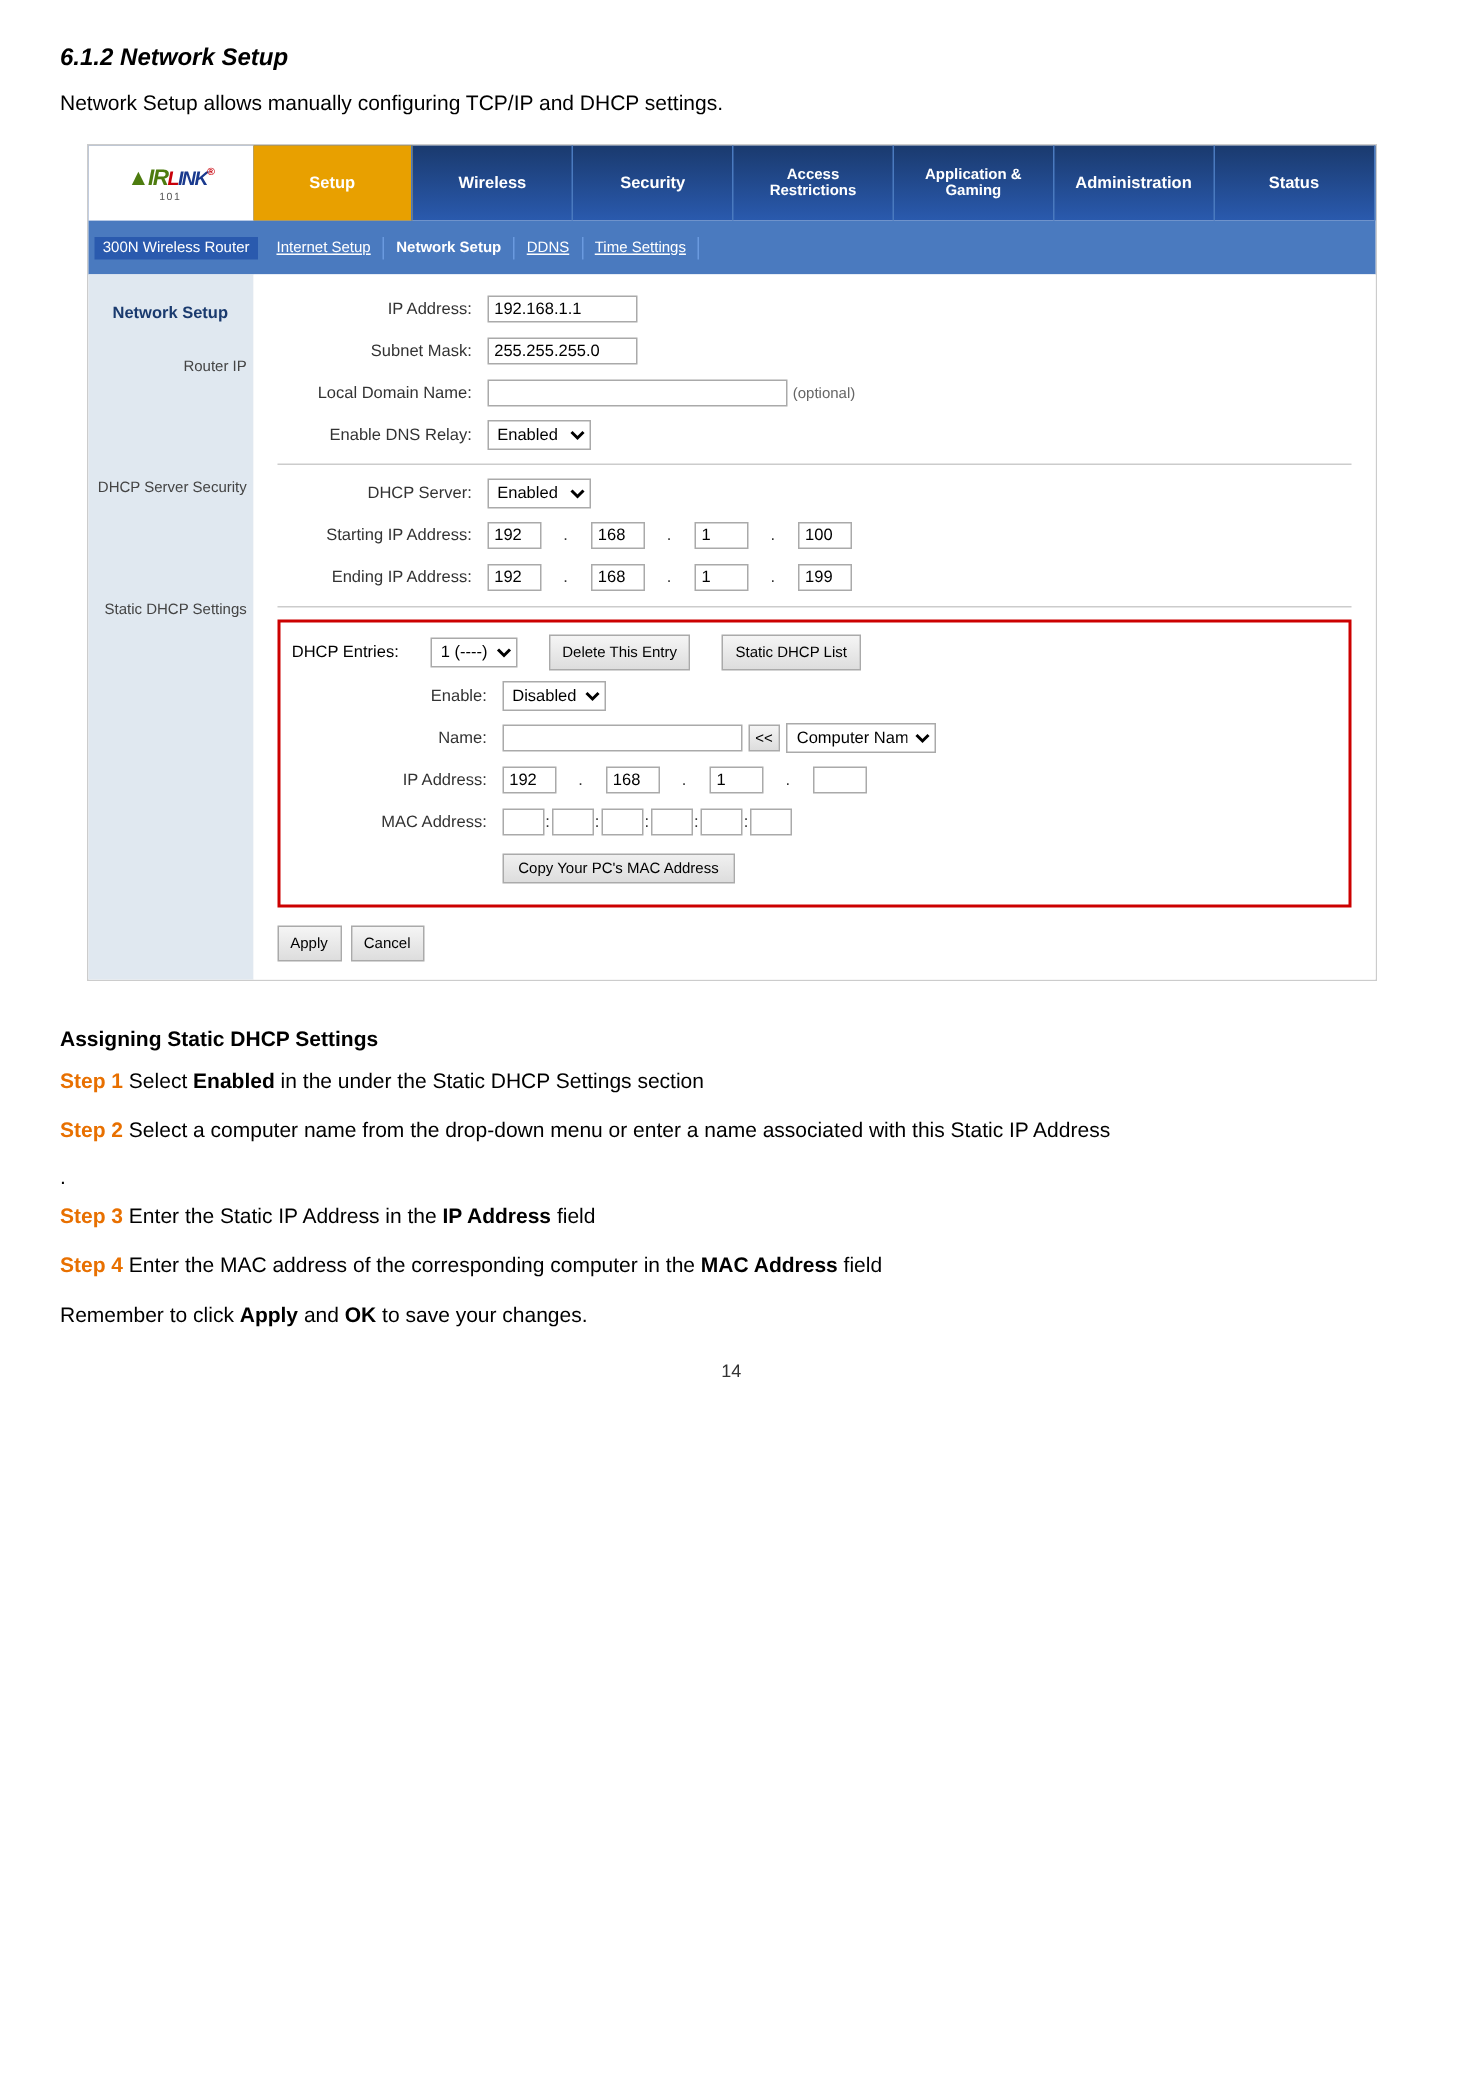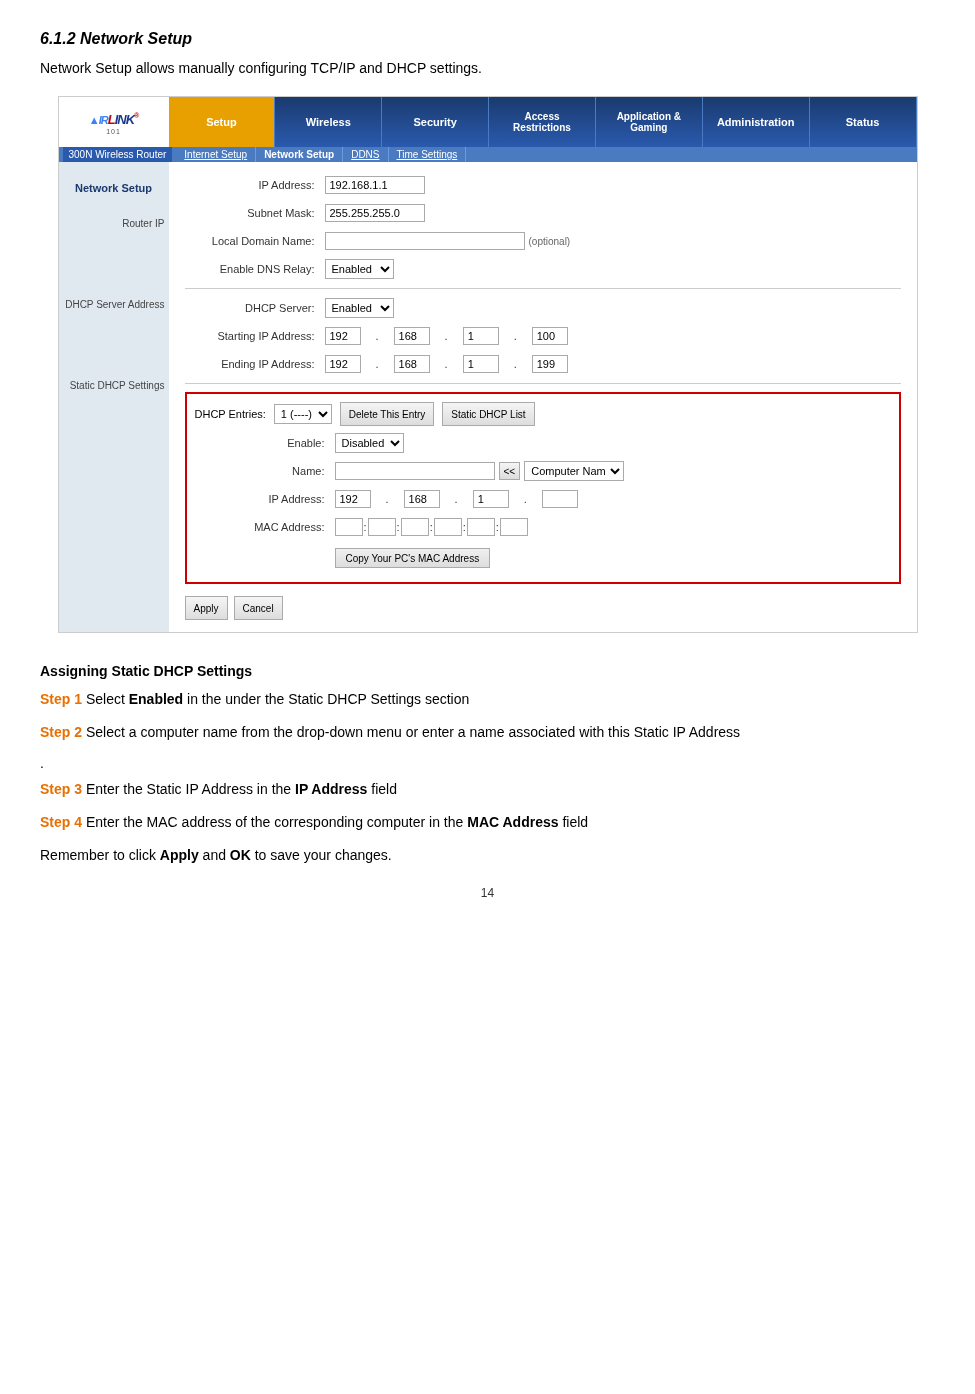--- a/index.html
+++ b/index.html
@@ -61,21 +61,21 @@
       padding: 0 4px;
     }
     .nav-tab.active {
       background: #e8a000;
     }
     
     .sub-nav {
       background: #4a7abf;
       display: flex;
       align-items: center;
-      height: 15px;
+      height: 36px;
       padding: 0 4px;
     }
     .router-label {
       background: #2a5aae;
       color: #fff;
       font-size: 10px;
       padding: 2px 6px;
       margin-right: 4px;
     }
     .sub-tab {
@@ -164,21 +164,21 @@
     
     .static-dhcp-box {
       border: 2px solid #cc0000;
       padding: 8px;
       margin-top: 6px;
       background: #fff;
     }
     .dhcp-entries-row {
       display: flex;
       align-items: center;
-      gap: 8px;
+      gap: 21px;
       margin-bottom: 6px;
     }
     .btn {
       border: 1px solid #aaa;
       background: linear-gradient(to bottom, #f5f5f5, #ddd);
       font-size: 10px;
       padding: 2px 8px;
       cursor: pointer;
       height: 24px;
     }
@@ -261,21 +261,21 @@
 
 <h2>6.1.2 Network Setup</h2>
 <p class="intro-text">Network Setup allows manually configuring TCP/IP and DHCP settings.</p>
 
 <div class="router-ui">
 
   <div class="top-nav">
     <div class="logo-area">
       <div class="airlink-logo">
         <div class="logo-main">
-          <span style="color:#3b82f6; font-size:11px;">▲IR</span><span style="color:#c8000a; font-style:italic; font-size:13px;">L</span><span style="color:#1a3a8e; font-style:italic; font-size:13px;">INK</span><sup style="color:#c8000a; font-size:7px;">®</sup>
+          <span style="color:#4d7c0f; font-size:15px;">▲IR</span><span style="color:#c8000a; font-style:italic; font-size:13px;">L</span><span style="color:#1a3a8e; font-style:italic; font-size:13px;">INK</span><sup style="color:#c8000a; font-size:7px;">®</sup>
         </div>
         <div style="font-size:7px; color:#555; letter-spacing:1px;">101</div>
       </div>
     </div>
     <div class="nav-tabs">
       <div class="nav-tab active">Setup</div>
       <div class="nav-tab">Wireless</div>
       <div class="nav-tab">Security</div>
       <div class="nav-tab" style="font-size:10px;">Access<br>Restrictions</div>
       <div class="nav-tab" style="font-size:10px;">Application &amp;<br>Gaming</div>
@@ -292,21 +292,21 @@
     <div class="sub-tab">Time Settings</div>
   </div>
 
   <div class="content-area">
 
     <div class="left-sidebar">
       <div style="margin-top:10px;">
         <div style="font-weight:bold; font-size:11px; color:#1a3a6e; text-align:center;">Network Setup</div>
       </div>
       <div style="margin-top:24px; text-align:right; font-size:10px; color:#444;">Router IP</div>
-      <div style="margin-top:70px; text-align:right; font-size:10px; color:#444;">DHCP Server Address</div>
+      <div style="margin-top:70px; text-align:right; font-size:10px; color:#444;">DHCP Server Security</div>
       <div style="margin-top:70px; text-align:right; font-size:10px; color:#444;">Static DHCP Settings</div>
     </div>
 
     <div class="main-content">
 
       <div class="form-row">
         <div class="form-label">IP Address:</div>
         <input class="input-box input-medium" type="text" value="192.168.1.1" style="">
       </div>
       <div class="form-row">

